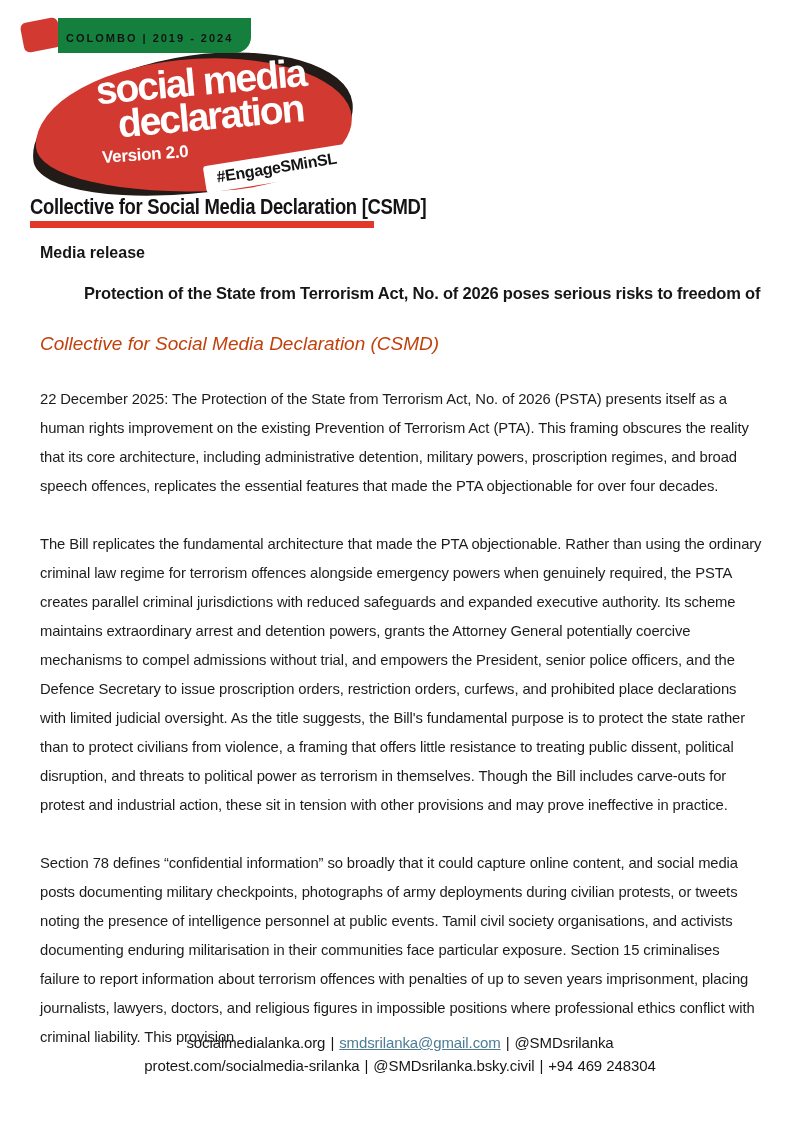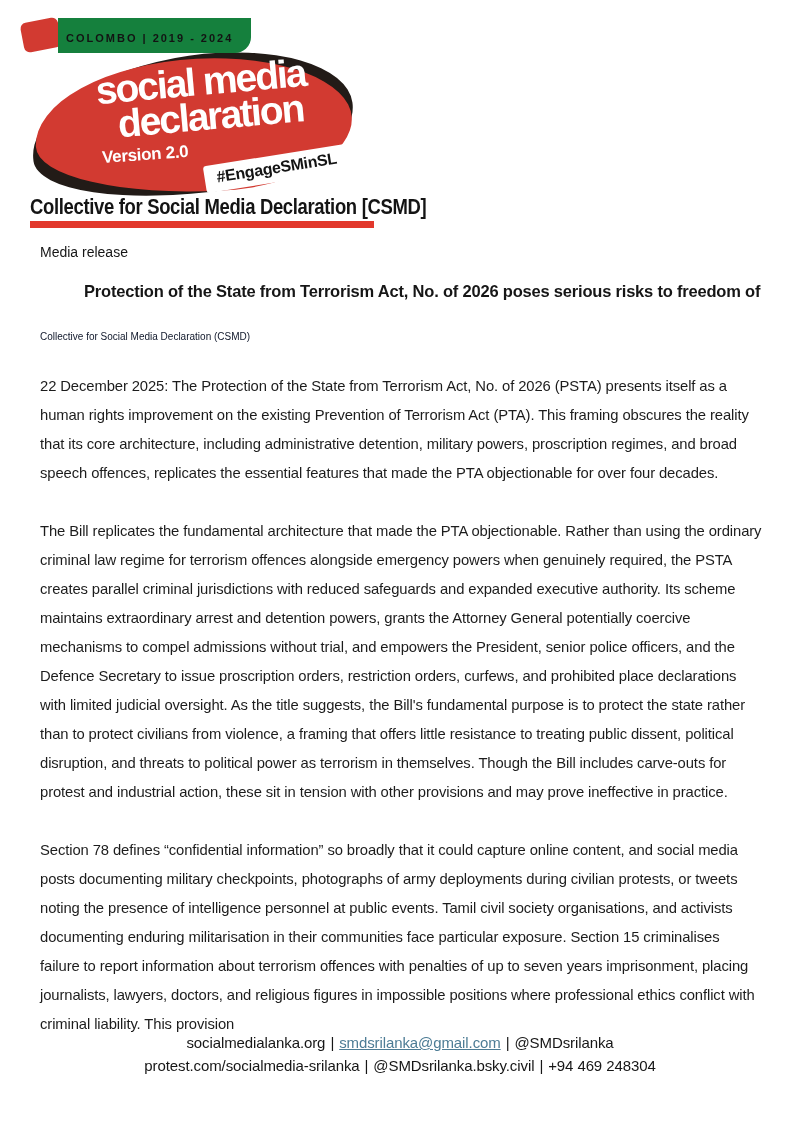--- a/index.html
+++ b/index.html
@@ -31,25 +31,25 @@
   .hashtag-band { position:absolute; left:176px; top:137px; transform:rotate(-9deg); z-index:5;
     background:#ffffff; padding:4px 12px 5px 12px; border-radius:3px; }
   .hashtag-label { font-size:16px; font-weight:800; color:#141414; letter-spacing:-0.3px; white-space:nowrap; }
   .org-name { position:absolute; left:30px; top:194px; font-size:22px; font-weight:700;
     letter-spacing:-0.4px; color:#141414; white-space:nowrap;
     transform:scaleX(0.84); transform-origin:left center; }
   .red-bar { position:absolute; left:30px; top:221px; width:344px; height:7px; background:var(--bar-red); }
 
   
   .content { position:absolute; left:40px; top:244px; width:722px; }
-  .kicker { font-size:14px; font-weight:400; color:#161616; }
+  .kicker { font-size:16px; font-weight:700; color:#161616; }
   .headline { margin-top:17px; font-size:16.5px; font-weight:700; line-height:29px;
     letter-spacing:-0.2px; color:#161616; }
   .headline span { display:block;margin-left:44px; }
-  .byline { margin-top:25px; font-size:10px; color:#0f172a; }
+  .byline { margin-top:25px; font-style:italic; font-size:19px; color:#c2410c; }
   .paras { margin-top:30px; }
   .paras p { font-size:14.8px; line-height:29px; letter-spacing:-0.1px;
     color:#1c1c1c; margin-bottom:29px; text-align:left; }
   .paras p .lead { font-weight:400; }
 
   
   .footer { position:absolute; left:0; top:1032px; width:100%; text-align:center;
     font-size:15px; line-height:22.5px; color:#161616; letter-spacing:-0.1px; }
   .footer .sep { margin:0 5px; }
   .footer a { color:var(--link); text-decoration:underline; }

